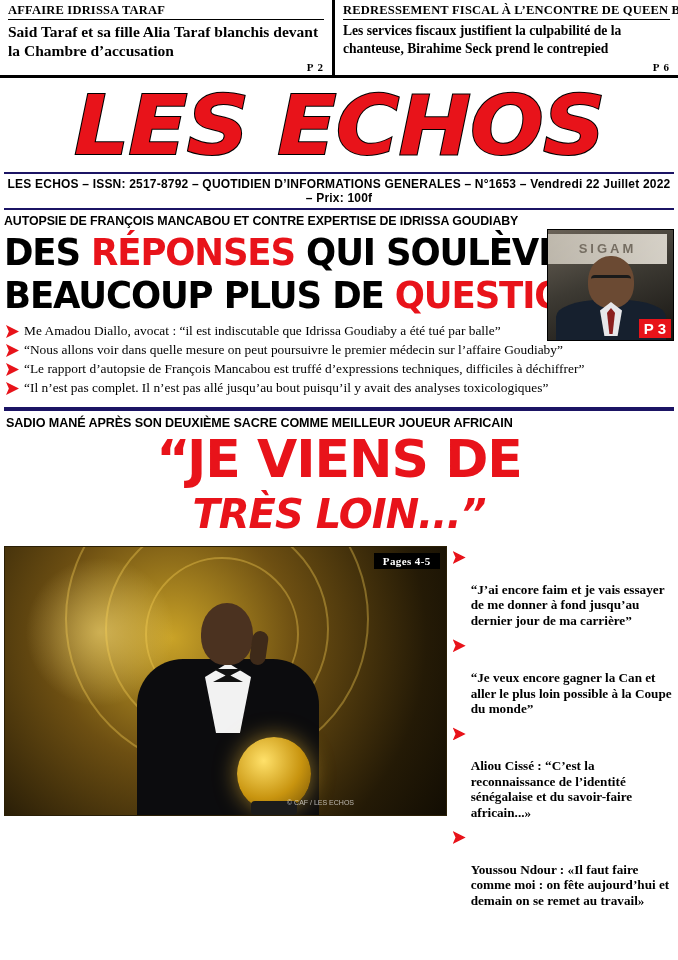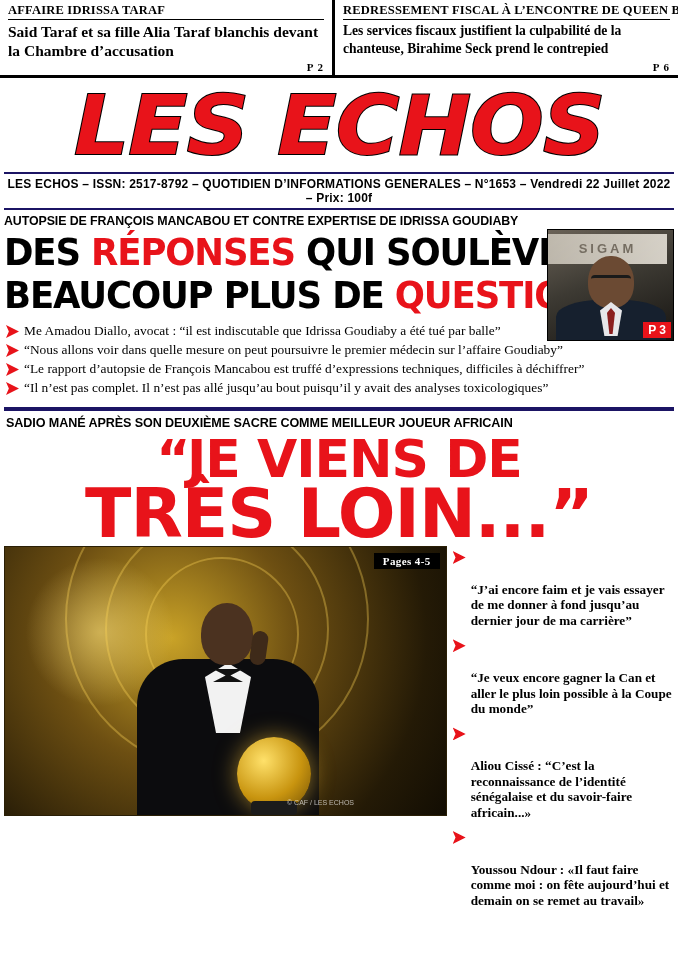--- a/index.html
+++ b/index.html
@@ -206,21 +206,21 @@
     clip-path: polygon(50% 0,100% 18%,70% 100%,30% 100%,0 18%);
   }
   .photo-tag {
     position: absolute;
     right: 2px;
     bottom: 2px;
     background: #e8131a;
     color: #fff;
     font-family: "Liberation Sans", sans-serif;
     font-weight: bold;
-    font-size: 12px;
+    font-size: 15px;
     padding: 1px 5px;
   }
 
   
   .bullets {
     padding: 6px 6px 2px 6px;
   }
   .bullet-row {
     display: flex;
     align-items: flex-start;
@@ -261,22 +261,23 @@
     font-family: "DejaVu Sans", sans-serif;
     font-weight: bold;
     letter-spacing: -1px;
   }
   .story2-l1 {
     font-size: 52px;
     line-height: 54px;
     transform: scaleX(1.0);
   }
   .story2-l2 {
-    font-size: 68px;
+    font-size: 40px;
     line-height: 56px;
+    font-style: italic;
   }
 
   
   .bottom {
     display: flex;
     padding: 4px 4px 0 4px;
     gap: 6px;
   }
   .bottom-photo {
     position: relative;

